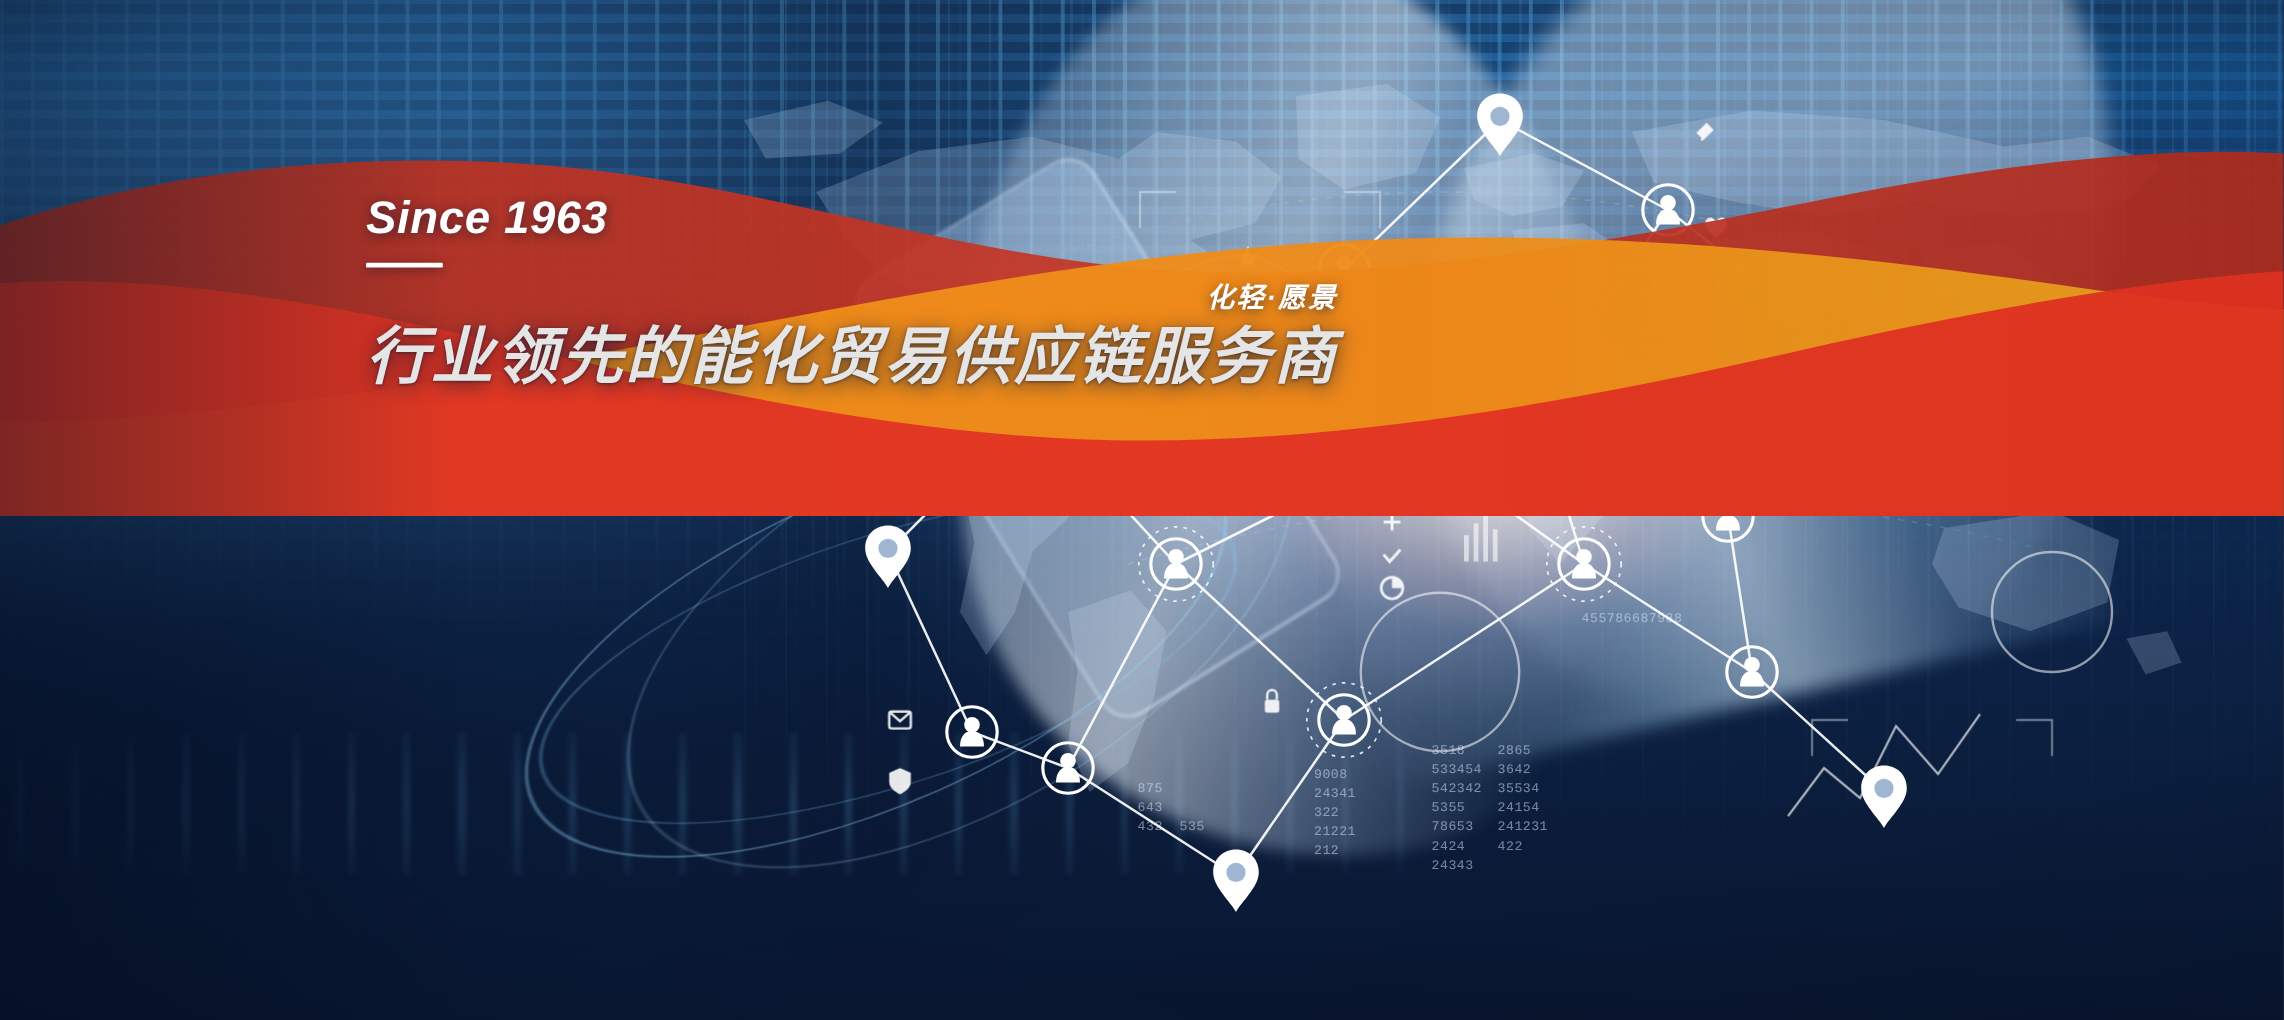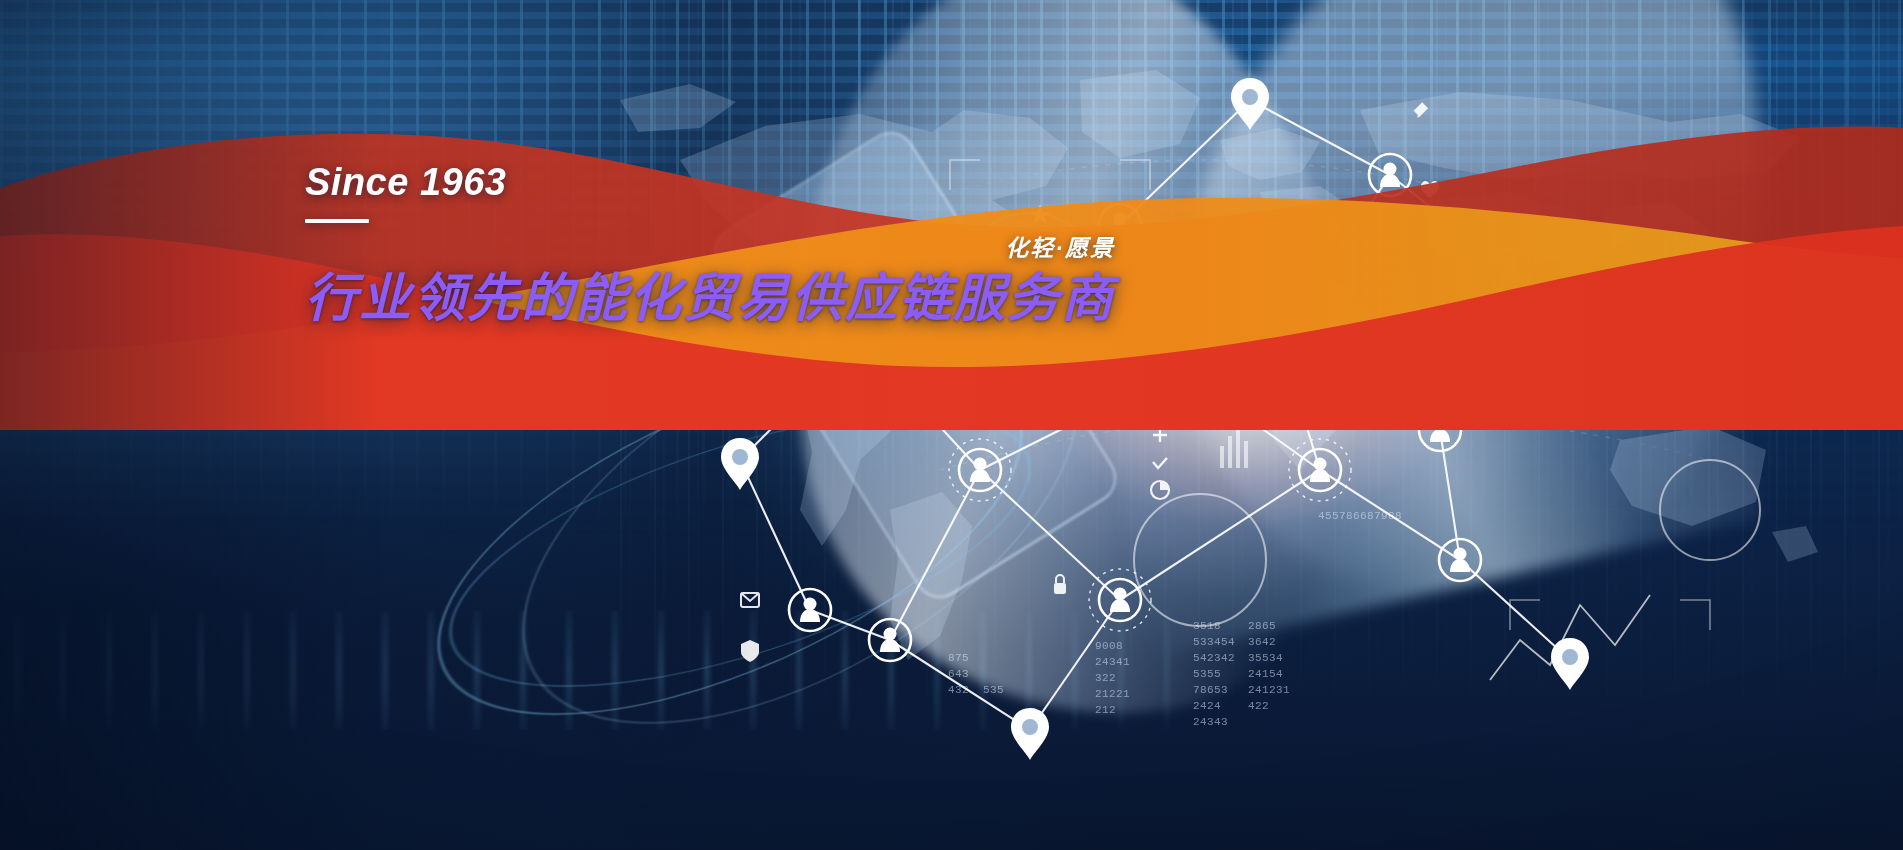--- a/index.html
+++ b/index.html
@@ -178,21 +178,21 @@
     box-shadow:0 2px 8px rgba(3,20,48,.5);
   }
   .vision{
     font-size:23px;font-weight:700;font-style:italic;color:#ffffff;
     letter-spacing:2px;line-height:1.15;
     text-shadow:0 2px 10px rgba(3,20,48,.6);
     text-align:right;
   }
   .headline{
     margin-top:8px;
-    font-size:52px;font-weight:800;font-style:italic;color:#8b5cf6;
+    font-size:52px;font-weight:800;font-style:italic;color:#e5e5e5;
     letter-spacing:2px;line-height:1.12;white-space:nowrap;
     text-shadow:0 3px 16px rgba(5,22,52,.65), 0 1px 3px rgba(5,22,52,.55);
   }
 
   
   .vignette{
     background:
       radial-gradient(120% 95% at 50% 42%, rgba(0,0,0,0) 52%, rgba(3,12,30,.40) 100%),
       linear-gradient(90deg, rgba(4,14,34,.45) 0%, rgba(4,14,34,0) 20%);
   }

